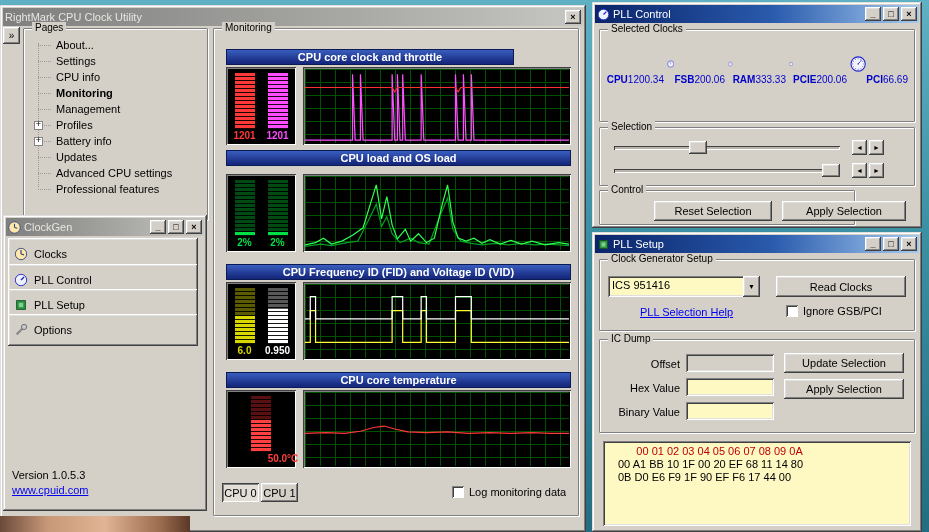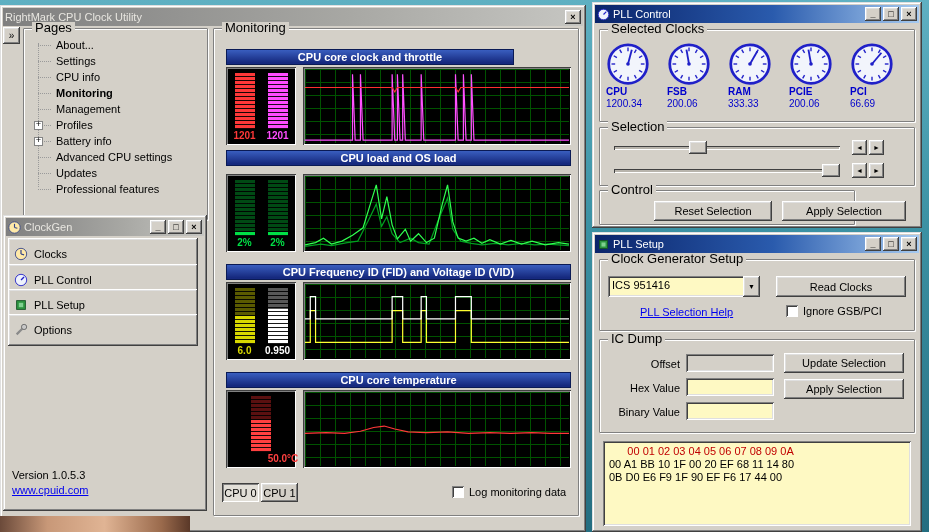--- a/index.html
+++ b/index.html
@@ -16,21 +16,21 @@
   .titlebar.inactive .tb-title{color:#e8e6e0}
   .caps{margin-left:auto;display:flex;gap:2px}
   .capbtn{width:16px;height:14px;background:#d4d0c8;border:none;cursor:default;
     box-shadow:inset -1px -1px 0 #404040,inset 1px 1px 0 #fff,inset -2px -2px 0 #808080,inset 2px 2px 0 #dfdfdf;
     font-size:9px;line-height:11px;text-align:center;font-weight:bold;color:#000;padding:0}
   .capbtn i{font-style:normal}
   .client{position:absolute;left:3px;right:3px;top:21px;bottom:3px}
   .btn{position:absolute;background:#d4d0c8;border:none;font-size:11px;color:#000;cursor:default;
     box-shadow:inset -1px -1px 0 #404040,inset 1px 1px 0 #fff,inset -2px -2px 0 #808080,inset 2px 2px 0 #dfdfdf}
   .groupbox{position:absolute;border:1px solid #808080;box-shadow:1px 1px 0 #fff,inset 1px 1px 0 #fff;border-radius:1px}
-  .grouplabel{position:absolute;top:-7px;left:8px;background:#d4d0c8;padding:0 3px;font-size:13px;line-height:12px;white-space:nowrap}
+  .grouplabel{position:absolute;top:-7px;left:8px;background:#d4d0c8;padding:0 3px;font-size:10px;line-height:12px;white-space:nowrap}
   .sunkfield{position:absolute;background:#fef9c3;
     box-shadow:inset 1px 1px 0 #808080,inset -1px -1px 0 #fff,inset 2px 2px 0 #404040,inset -2px -2px 0 #dfdfdf;
     font-size:11px;padding:3px 4px;overflow:hidden;white-space:nowrap}
   .link{color:#0000ee;text-decoration:underline;font-size:11px;white-space:nowrap;cursor:pointer}
   .cbbox{display:inline-block;width:12px;height:12px;background:#fff;flex:0 0 auto;
     box-shadow:inset 1px 1px 0 #808080,inset -1px -1px 0 #fff,inset 2px 2px 0 #404040}
   .cbrow{position:absolute;display:flex;align-items:center;gap:5px;font-size:11px;white-space:nowrap}
   
   .tree{position:absolute;font-size:11px}
   .tree::before{content:"";position:absolute;left:12px;top:6px;bottom:10px;border-left:1px dotted #9a9a9a}
@@ -52,39 +52,39 @@
     background-image:repeating-linear-gradient(to right,#005200 0 1px,transparent 1px 15px),
                      repeating-linear-gradient(to bottom,#005200 0 1px,transparent 1px 13px)}
   .plot svg{width:100%;height:100%;display:block}
   .cpu-tab{width:37px;height:19px}
   .cpu-tab.active{box-shadow:inset 1px 1px 0 #404040,inset -1px -1px 0 #fff,inset 2px 2px 0 #808080;background:#e2dfd8}
   
   .cgbtn{left:2px;width:190px;height:21px;display:flex;align-items:center;gap:6px;padding:16px 6px;text-align:left}
   .cgbtn svg{flex:0 0 auto}
   
   .gaugerow{position:absolute;left:6px;right:6px;top:12px;display:flex;justify-content:space-between}
-  .gauge{width:58px;display:flex;flex-direction:column;align-items:flex-start}
+  .gauge{width:58px;display:flex;flex-direction:row;align-items:flex-end}
   .gauge svg.dial{width:44px;height:44px}
   .gname{color:#0000cc;font-size:10px;font-weight:bold;line-height:12px}
   .gval{color:#0000cc;font-size:10px;line-height:12px}
   
   .sliderrow{position:absolute;left:8px;right:8px;height:20px}
   .track{position:absolute;left:6px;right:66px;top:8px;height:4px;background:#b8b4ac;
     box-shadow:inset 1px 1px 0 #404040,inset -1px -1px 0 #fff}
   .thumb{position:absolute;top:-5px;width:18px;height:13px;background:#d4d0c8;
     box-shadow:inset -1px -1px 0 #404040,inset 1px 1px 0 #fff,inset -2px -2px 0 #808080,inset 2px 2px 0 #dfdfdf}
   .sarrows{position:absolute;right:22px;top:2px;display:flex;gap:2px}
   .sarrows .btn{position:static;width:15px;height:15px;font-size:7px;line-height:13px;text-align:center;padding:0}
   
   .combo{display:flex;padding:0}
   .combo .cval{flex:1;font-size:11px;padding:3px 4px;white-space:nowrap;overflow:hidden}
   .combo .drop{width:17px;background:#d4d0c8;border:none;font-size:7px;
     box-shadow:inset -1px -1px 0 #404040,inset 1px 1px 0 #fff,inset -2px -2px 0 #808080,inset 2px 2px 0 #dfdfdf}
   .fieldlabel{position:absolute;font-size:11px;text-align:right;white-space:nowrap}
-  .dump{font-family:"Liberation Mono","DejaVu Sans Mono",monospace;font-size:11px;line-height:13px;padding:4px 6px}
+  .dump{font-family:"Liberation Mono","DejaVu Sans Mono",monospace;font-size:11px;line-height:13px;padding:4px 15px}
   .dump .hdr{color:#c00000;margin-left:3ch}
   .dump .row{color:#000}
   .photo{position:absolute;left:0;top:516px;width:190px;height:16px;z-index:60;
     background:linear-gradient(90deg,#6b4a3a,#c89878 25%,#e0b494 55%,#9a6a4c 85%,#5a3828)}
 </style>
 </head>
 <body>
 
 <div class="desktop">
 
@@ -101,22 +101,22 @@
       <div class="groupbox" style="left:20px;top:2px;width:185px;height:192px">
         <span class="grouplabel">Pages</span>
         <div class="tree" style="left:2px;top:8px;right:2px">
           <div class="titem"><span>About...</span></div>
           <div class="titem"><span>Settings</span></div>
           <div class="titem"><span>CPU info</span></div>
           <div class="titem sel"><span>Monitoring</span></div>
           <div class="titem"><span>Management</span></div>
           <div class="titem"><span class="pbox">+</span><span>Profiles</span></div>
           <div class="titem"><span class="pbox">+</span><span>Battery info</span></div>
+          <div class="titem"><span>Updates</span></div>
           <div class="titem"><span>Advanced CPU settings</span></div>
-          <div class="titem"><span>Updates</span></div>
           <div class="titem"><span>Professional features</span></div>
         </div>
       </div>
 
       <div class="groupbox" style="left:210px;top:2px;width:366px;height:488px">
         <span class="grouplabel">Monitoring</span>
 
         <div class="sechdr" style="left:12px;top:20px;width:288px">CPU core clock and throttle</div>
         <div class="barpanel" style="left:12px;top:38px;width:70px;height:78px">
             <div class="bar-cell">

